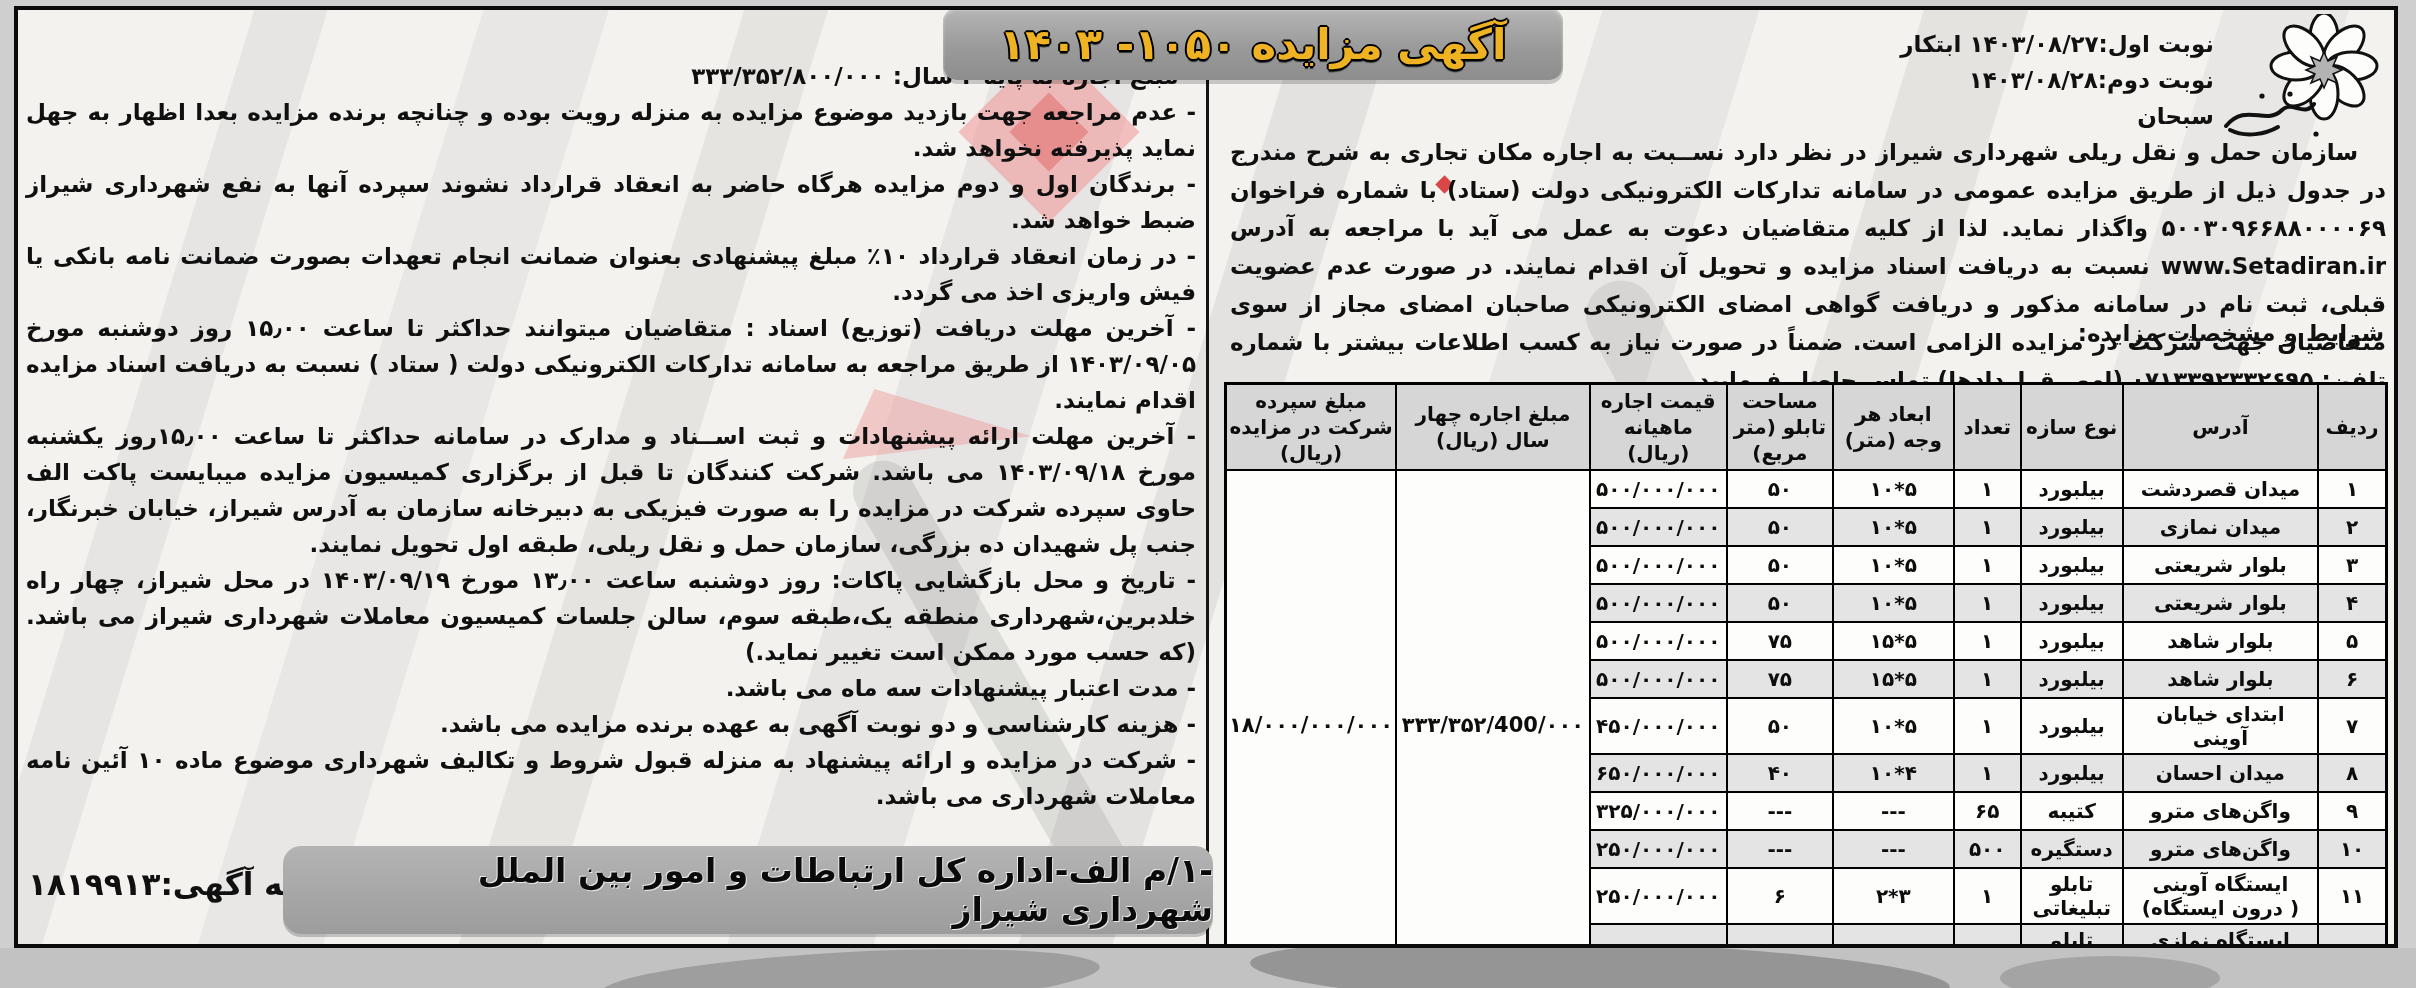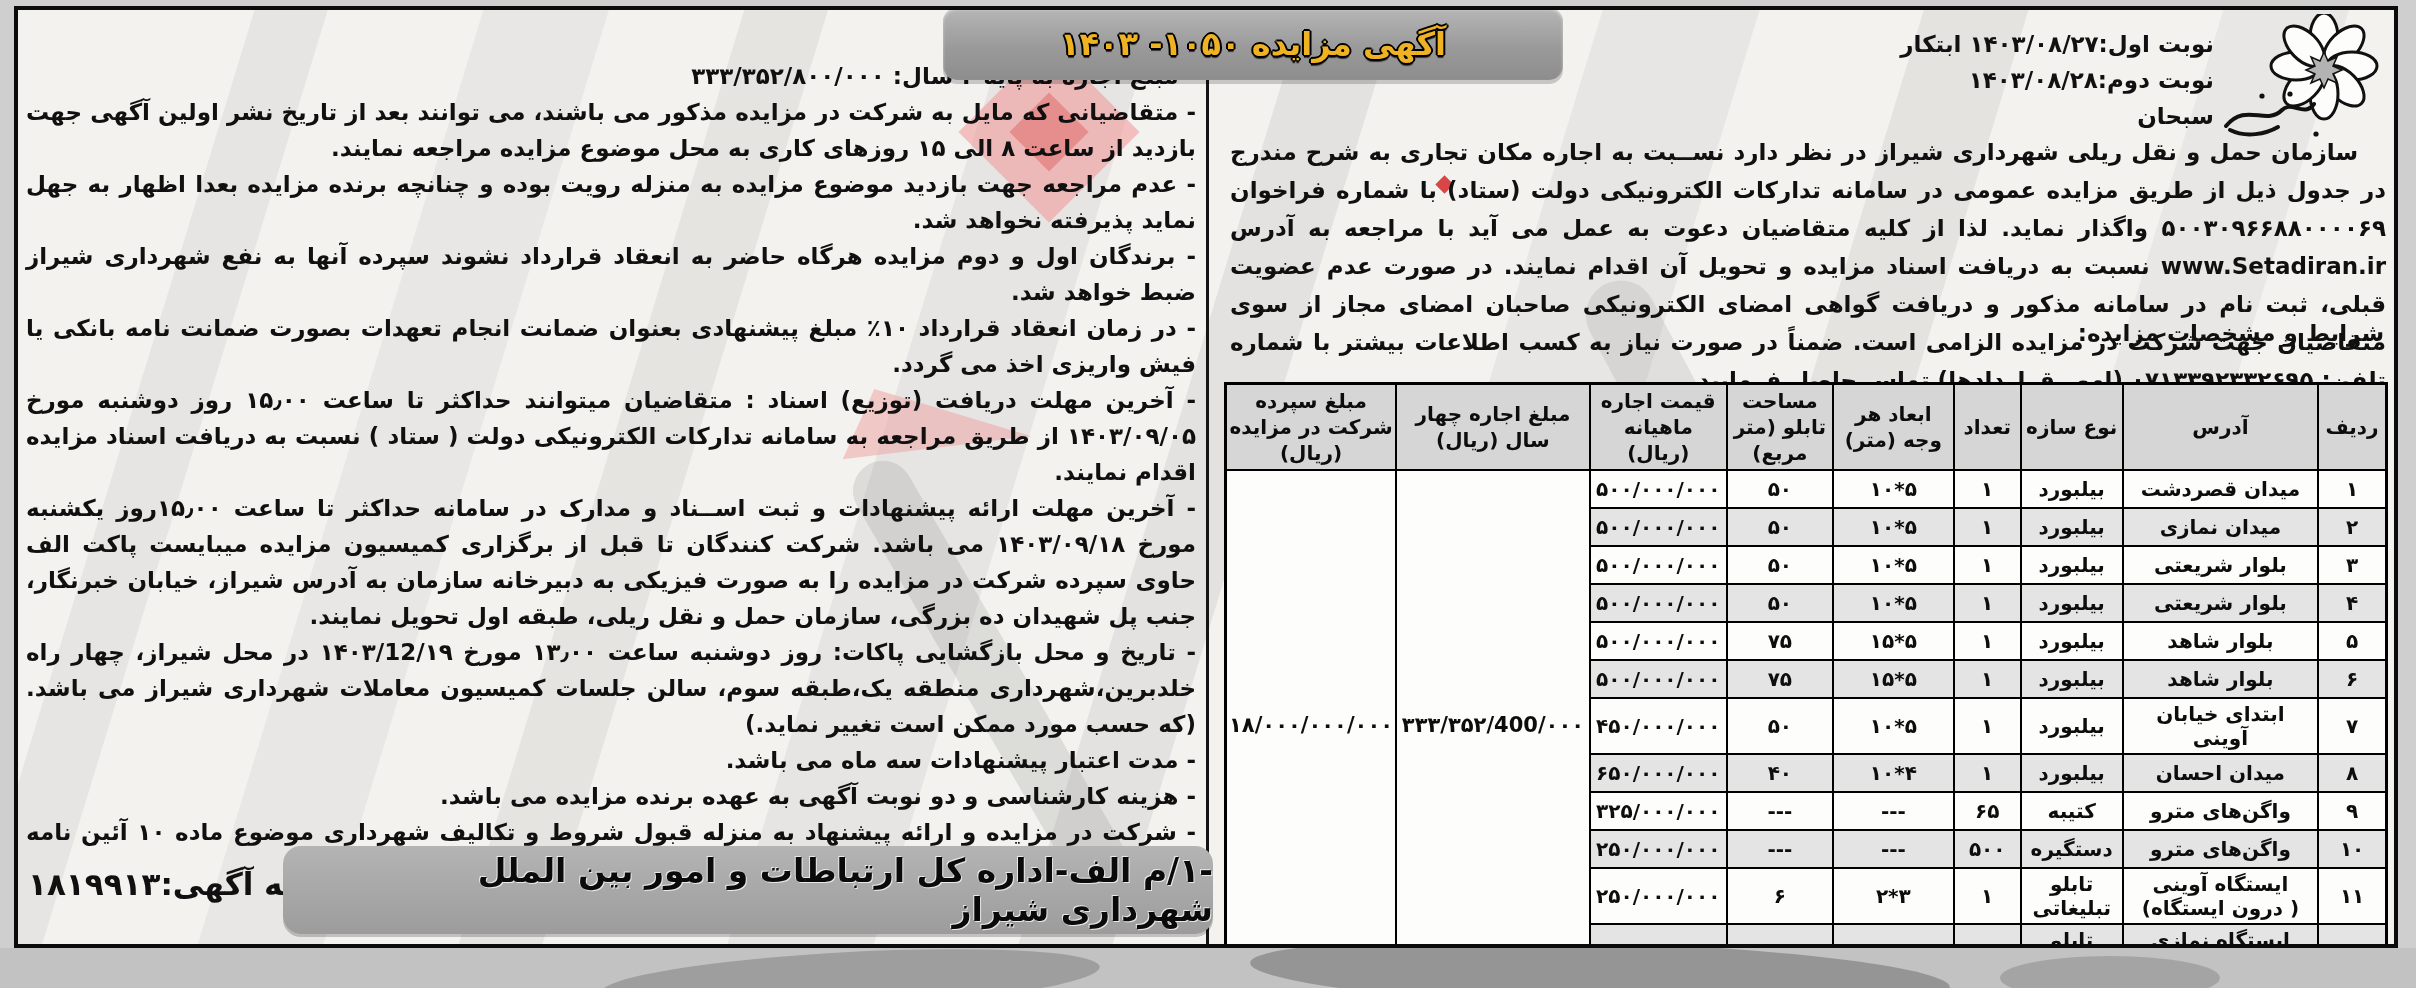--- a/index.html
+++ b/index.html
@@ -31,21 +31,21 @@
   
   .divider{position:absolute;left:1188px;top:0;width:3px;height:100%;background:#141414;z-index:3;}
   
   .title-box{
     position:absolute;left:925px;top:-2px;width:620px;height:72px;z-index:7;
     background:linear-gradient(180deg,#b6b6b6 0%,#9a9a9a 55%,#8d8d8d 100%);
     border-radius:14px;box-shadow:0 4px 0 rgba(0,0,0,.18), inset 0 2px 3px #d2d2d2;
     display:flex;align-items:center;justify-content:center;
   }
   .title-box span{
-    font-size:32px;font-weight:bold;color:#eeb222;letter-spacing:1px;
+    font-size:42px;font-weight:bold;color:#eeb222;letter-spacing:1px;
     text-shadow:-2px 0 #000,2px 0 #000,0 -2px #000,0 2px #000,
       -1px -1px #000,1px 1px #000,-1px 1px #000,1px -1px #000,0 3px 1px #333;
   }
   
   .right-col{position:absolute;left:1200px;top:0;width:1176px;height:100%;z-index:5;}
   .logo{position:absolute;top:4px;right:6px;width:168px;height:130px;}
   .pub-dates{position:absolute;top:16px;right:180px;width:330px;text-align:right;
     font-size:23px;font-weight:bold;line-height:36px;color:#111;}
   .intro{position:absolute;top:100px;right:8px;width:1156px;
     font-size:23px;font-weight:bold;line-height:38px;color:#101010;
@@ -292,27 +292,26 @@
               <td>۲۵۰/۰۰۰/۰۰۰</td>
             </tr>
           </tbody>
       </table>
     </div>
   </div>
 
   <div class="left-col">
       <div class="cond cond-short">- مدت اجاره: ۴ سال</div>
       <div class="cond cond-short">- مبلغ اجاره به پایه ۴ سال: ۳۳۳/۳۵۲/۸۰۰/۰۰۰</div>
-      <div class="cond">- متقاضیانی که مایل به شرکت در مزایده مذکور می باشند، می توانند بعد از تاریخ نشر اولین آگهی جهت بازدید از ساعت ۸ الی ۱۵ روزهای کاری به محل موضوع مزایده مراجعه نمایند.</div>
       <div class="cond">- عدم مراجعه جهت بازدید موضوع مزایده به منزله رویت بوده و چنانچه برنده مزایده بعدا اظهار به جهل نماید پذیرفته نخواهد شد.</div>
       <div class="cond">- برندگان اول و دوم مزایده هرگاه حاضر به انعقاد قرارداد نشوند سپرده آنها به نفع شهرداری شیراز ضبط خواهد شد.</div>
       <div class="cond">- در زمان انعقاد قرارداد ۱۰٪ مبلغ پیشنهادی بعنوان ضمانت انجام تعهدات بصورت ضمانت نامه بانکی یا فیش واریزی اخذ می گردد.</div>
       <div class="cond">- آخرین مهلت دریافت (توزیع) اسناد : متقاضیان میتوانند حداکثر تا ساعت ۱۵٫۰۰ روز دوشنبه مورخ ۱۴۰۳/۰۹/۰۵ از طریق مراجعه به سامانه تدارکات الکترونیکی دولت ( ستاد ) نسبت به دریافت اسناد مزایده اقدام نمایند.</div>
       <div class="cond">- آخرین مهلت ارائه پیشنهادات و ثبت اســناد و مدارک در سامانه حداکثر تا ساعت ۱۵٫۰۰روز یکشنبه مورخ ۱۴۰۳/۰۹/۱۸ می باشد. شرکت کنندگان تا قبل از برگزاری کمیسیون مزایده میبایست پاکت الف حاوی سپرده شرکت در مزایده را به صورت فیزیکی به دبیرخانه سازمان به آدرس شیراز، خیابان خبرنگار، جنب پل شهیدان ده بزرگی، سازمان حمل و نقل ریلی، طبقه اول تحویل نمایند.</div>
-      <div class="cond">- تاریخ و محل بازگشایی پاکات: روز دوشنبه ساعت ۱۳٫۰۰ مورخ ۱۴۰۳/12/۱۹ در محل شیراز، چهار راه خلدبرین،شهرداری منطقه یک،طبقه سوم، سالن جلسات کمیسیون معاملات شهرداری شیراز می باشد. (که حسب مورد ممکن است تغییر نماید.)</div>
+      <div class="cond">- تاریخ و محل بازگشایی پاکات: روز دوشنبه ساعت ۱۳٫۰۰ مورخ ۱۴۰۳/۰۹/۱۹ در محل شیراز، چهار راه خلدبرین،شهرداری منطقه یک،طبقه سوم، سالن جلسات کمیسیون معاملات شهرداری شیراز می باشد. (که حسب مورد ممکن است تغییر نماید.)</div>
       <div class="cond">- مدت اعتبار پیشنهادات سه ماه می باشد.</div>
       <div class="cond">- هزینه کارشناسی و دو نوبت آگهی به عهده برنده مزایده می باشد.</div>
       <div class="cond">- شرکت در مزایده و ارائه پیشنهاد به منزله قبول شروط و تکالیف شهرداری موضوع ماده ۱۰ آئین نامه معاملات شهرداری می باشد.</div>
     </div>
 
   <div class="ad-id">شناسه آگهی:۱۸۱۹۹۱۳</div>
 
   <div class="footer-box">
     <span>-۱/م الف-اداره کل ارتباطات و امور بین الملل شهرداری شیراز</span>
   </div>

